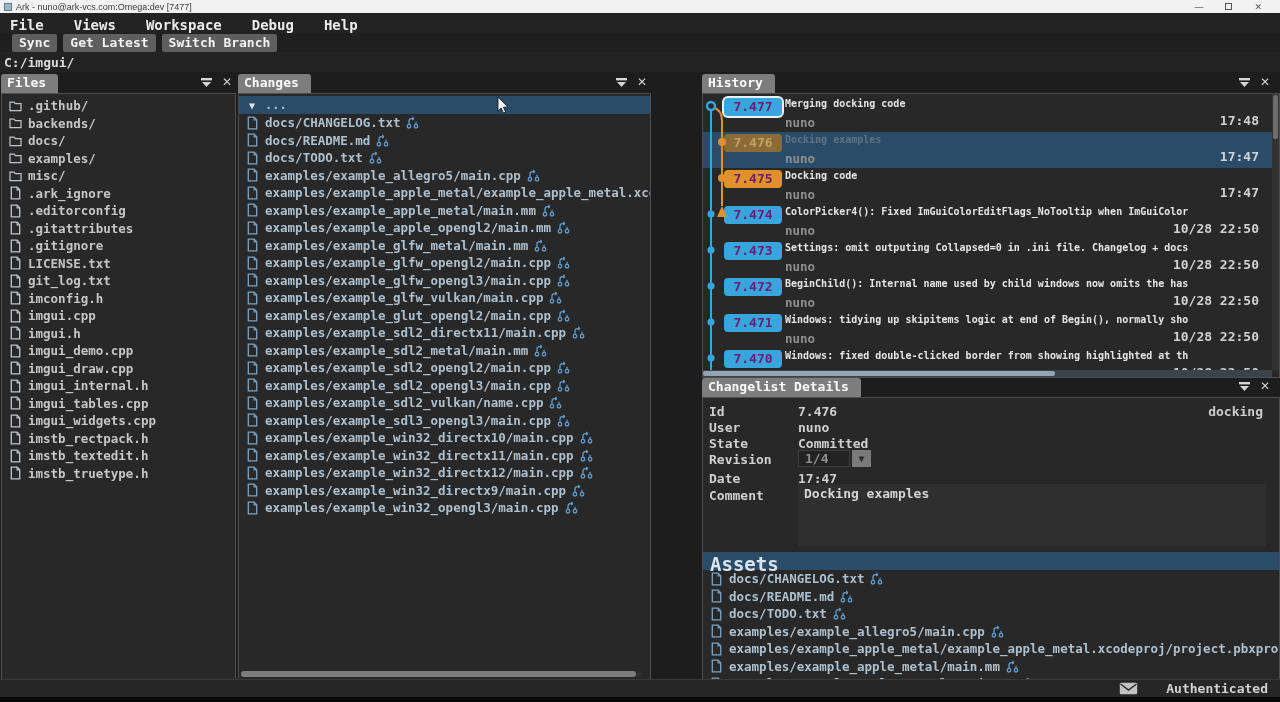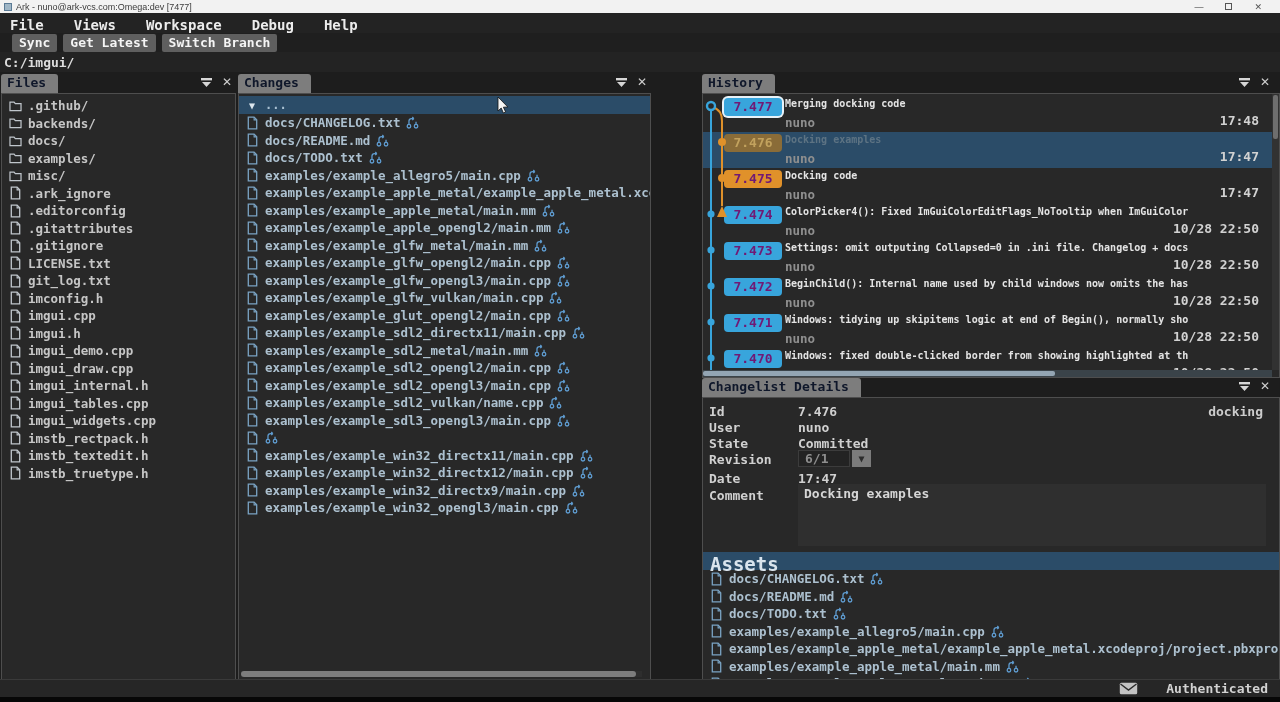--- a/index.html
+++ b/index.html
@@ -39,21 +39,21 @@
   }
   .pathbar {
     position:absolute; left:0; top:52px; width:1280px; height:20px;
     background:#232323; display:flex; align-items:center; padding-left:4px;
     font-size:13px; color:#dcdcdc;
   }
   
   .panel { position:absolute; }
   .ptab {
     position:absolute; left:0; top:0; height:19px;
-    background:#7d7d7d; color:#0f172a; font-size:13px;
+    background:#7d7d7d; color:#ffffff; font-size:13px;
     padding:1px 12px 0 6px; border-radius:3px 3px 0 0;
     white-space:nowrap;
   }
   .picons { position:absolute; top:3px; right:4px; display:flex; gap:9px; align-items:center; }
   .pbody {
     position:absolute; left:0; right:0; top:19px; bottom:0;
     background:#282828; border:1px solid #4e4e4e; overflow:hidden;
   }
   .funnel { width:13px; height:11px; }
   .closex { color:#cfcfcf; font-size:12px; line-height:11px; font-family:"DejaVu Sans", sans-serif; font-weight:400;}
@@ -557,20 +557,21 @@
                 <circle cx="3.2" cy="11" r="1.9" fill="none" stroke="currentColor" stroke-width="1.4"></circle>
                 <circle cx="10.8" cy="11" r="1.9" fill="none" stroke="currentColor" stroke-width="1.4"></circle>
                 <path d="M3.2 9 V5.5 Q3.2 2.8 6 2.8 H8.4 M8.4 2.8 L6.8 1.1 M8.4 2.8 L6.8 4.5 M10.8 9 V6.2" fill="none" stroke="currentColor" stroke-width="1.4"></path>
               </svg>
             </div>
             <div class="row">
               <svg class="ficon" viewBox="0 0 14 16">
                 <path d="M2.2 1.2 h6.6 l3 3.2 v10.4 h-9.6 z" fill="none" stroke="currentColor" stroke-width="1.5"></path>
                 <path d="M8.8 1.2 v3.2 h3" fill="none" stroke="currentColor" stroke-width="1.2"></path>
               </svg>
+              <span>examples/example_win32_directx10/main.cpp</span>
               <svg class="cicon" viewBox="0 0 14 14">
                 <circle cx="3.2" cy="11" r="1.9" fill="none" stroke="currentColor" stroke-width="1.4"></circle>
                 <circle cx="10.8" cy="11" r="1.9" fill="none" stroke="currentColor" stroke-width="1.4"></circle>
                 <path d="M3.2 9 V5.5 Q3.2 2.8 6 2.8 H8.4 M8.4 2.8 L6.8 1.1 M8.4 2.8 L6.8 4.5 M10.8 9 V6.2" fill="none" stroke="currentColor" stroke-width="1.4"></path>
               </svg>
             </div>
             <div class="row">
               <svg class="ficon" viewBox="0 0 14 16">
                 <path d="M2.2 1.2 h6.6 l3 3.2 v10.4 h-9.6 z" fill="none" stroke="currentColor" stroke-width="1.5"></path>
                 <path d="M8.8 1.2 v3.2 h3" fill="none" stroke="currentColor" stroke-width="1.2"></path>
@@ -719,21 +720,21 @@
     </div>
     <div class="pbody">
       <span class="fld-label" style="top:6px;">Id</span>
       <span class="fld-value" style="top:6px;">7.476</span>
       <span class="branch-label">docking</span>
       <span class="fld-label" style="top:22px;">User</span>
       <span class="fld-value" style="top:22px;">nuno</span>
       <span class="fld-label" style="top:38px;">State</span>
       <span class="fld-value" style="top:38px;">Committed</span>
       <span class="fld-label" style="top:54px;">Revision</span>
-      <div class="rev-box">6/1</div>
+      <div class="rev-box">1/4</div>
       <div class="rev-btn">▼</div>
       <span class="fld-label" style="top:73px;">Date</span>
       <span class="fld-value" style="top:73px;">17:47</span>
       <span class="fld-label" style="top:90px;">Comment</span>
       <div class="comment-box">Docking examples</div>
       <div class="assets-header">Assets</div>
       <div class="assets-list" id="assets-list">
           <div class="row">
             <svg class="ficon" viewBox="0 0 14 16">
               <path d="M2.2 1.2 h6.6 l3 3.2 v10.4 h-9.6 z" fill="none" stroke="currentColor" stroke-width="1.5"></path>

